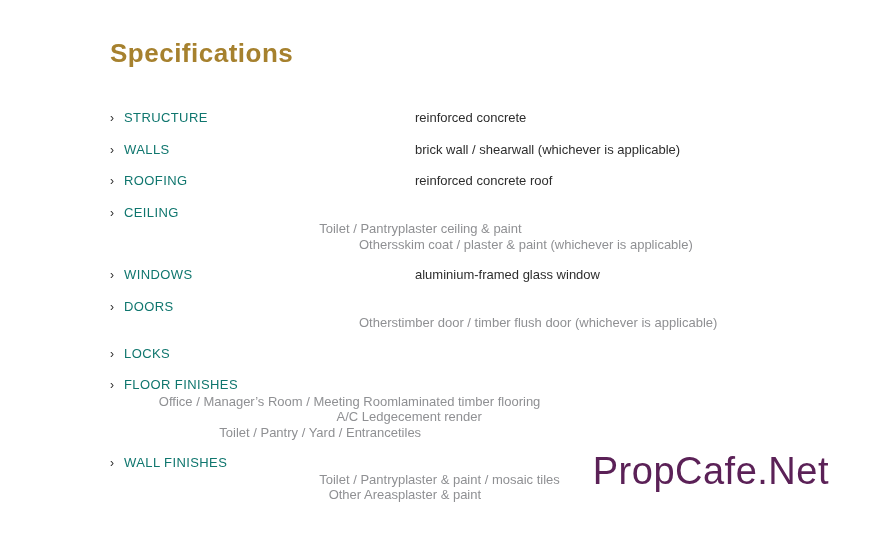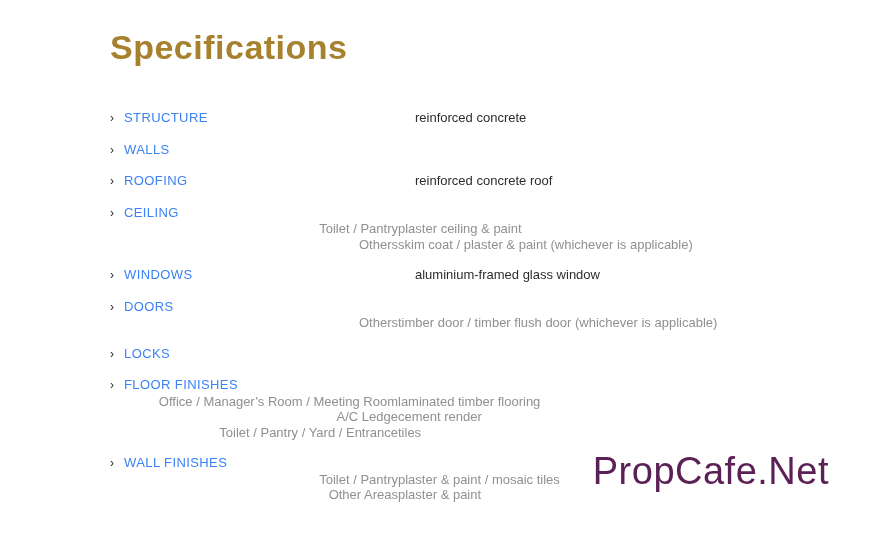--- a/index.html
+++ b/index.html
@@ -10,22 +10,22 @@
     position: relative;
     overflow: hidden;
   }
   .page {
     position: absolute;
     inset: 0;
   }
   .page-title {
     position: absolute;
     left: 110px;
-    top: 28px;
-    font-size: 34px;
+    top: 38px;
+    font-size: 26px;
     font-weight: 700;
     letter-spacing: 0.5px;
     color: #a6812e;
   }
   .spec-list {
     position: absolute;
     left: 110px;
     top: 110px;
     width: 730px;
   }
@@ -38,21 +38,21 @@
   }
   .label-cell { display: flex; align-items: baseline; }
   .chevron {
     width: 14px;
     flex: 0 0 14px;
     font-size: 12px;
     color: #2d2d2d;
     line-height: 15.5px;
   }
   .section-label {
-    color: #3b82f6;
+    color: #0f766e;
     letter-spacing: 0.4px;
   }
   .value-dark { color: #2d2d2d; padding-left: 17px; }
   .sub-area, .value-gray { color: #8f9093; }
   .sub-row .label-cell { padding-left: 14px; justify-content: flex-end; }
   .watermark {
     position: absolute;
     right: 44px;
     bottom: 42px;
     font-size: 38px;
@@ -75,20 +75,21 @@
           </div>
           <div class="value-dark">reinforced concrete</div>
         </div>
       </div>
       <div class="spec-group">
         <div class="spec-row">
           <div class="label-cell">
             <span class="chevron">›</span>
             <span class="section-label">WALLS</span>
           </div>
+          <div class="value-dark">brick wall / shearwall (whichever is applicable)</div>
         </div>
       </div>
       <div class="spec-group">
         <div class="spec-row">
           <div class="label-cell">
             <span class="chevron">›</span>
             <span class="section-label">ROOFING</span>
           </div>
           <div class="value-dark">reinforced concrete roof</div>
         </div>

